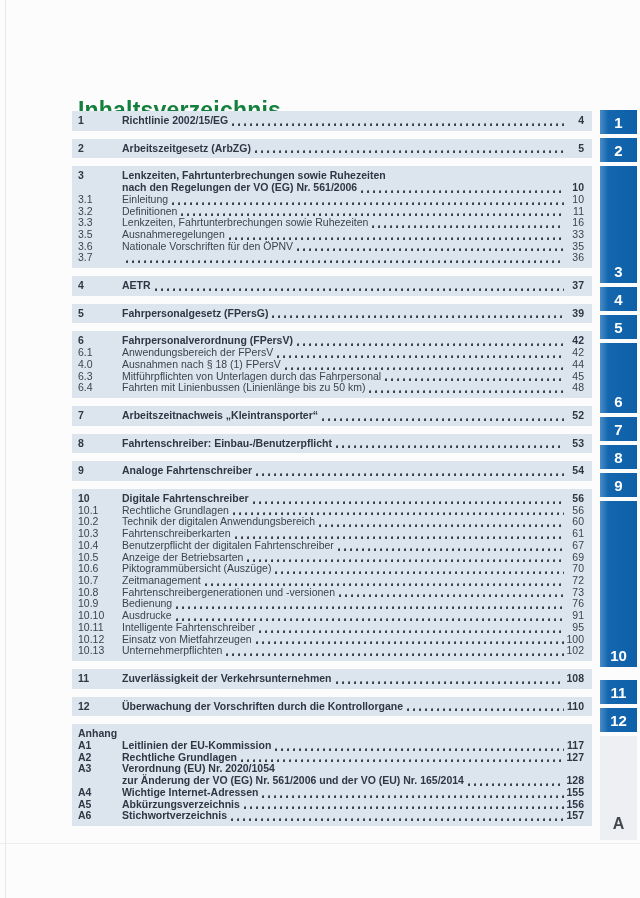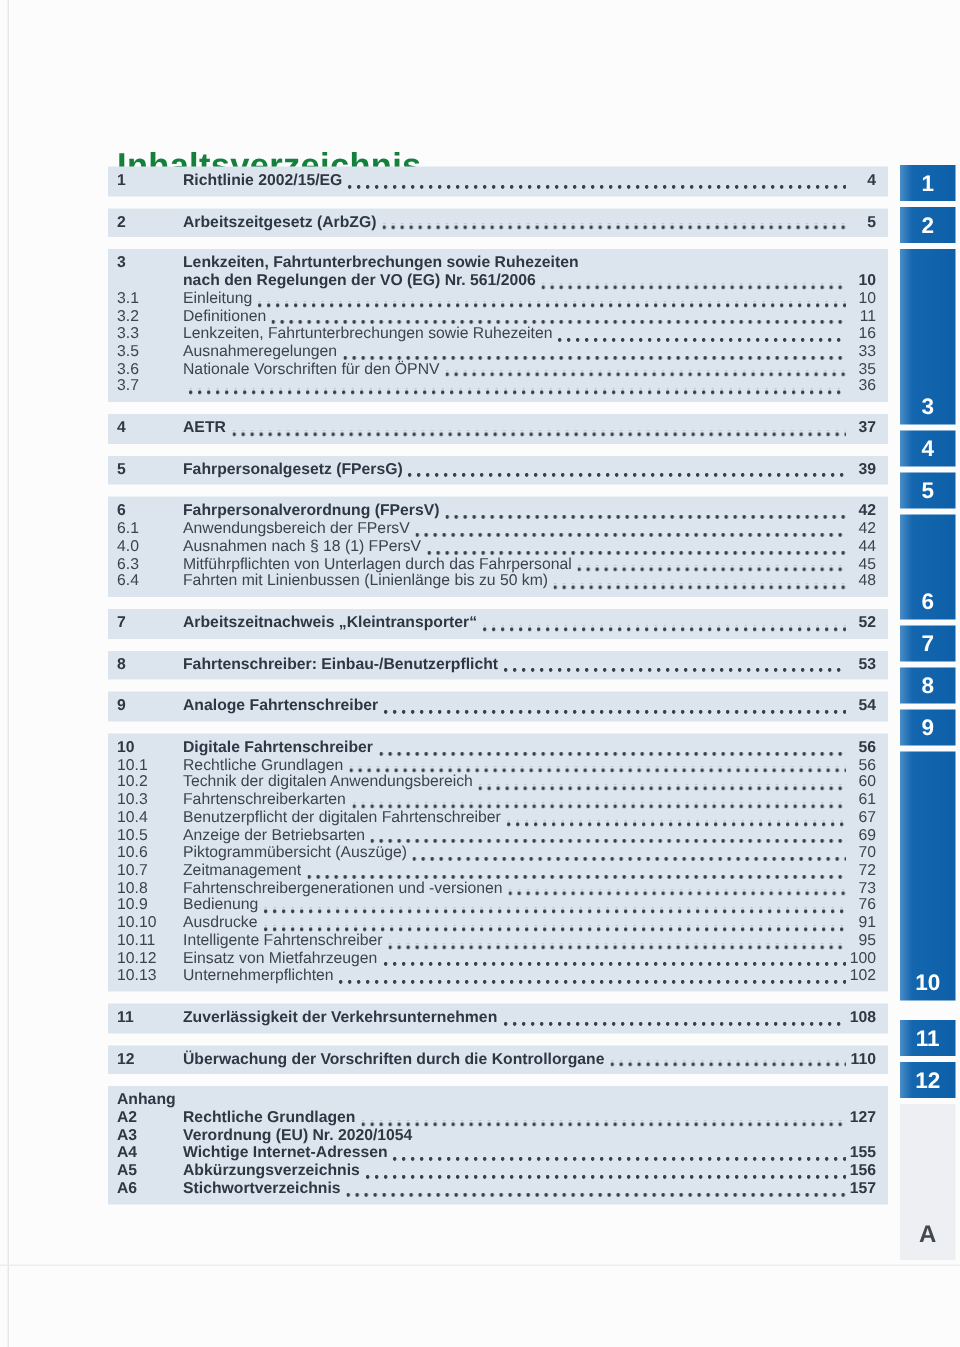--- a/index.html
+++ b/index.html
@@ -283,28 +283,40 @@
         <span class="dots"></span>
         <span class="pg">110</span>
       </div>
     </div>
     <div class="group">
       <div class="row bold">
         <span class="num">Anhang</span>
         <span class="t"></span>
       </div>
       <div class="row bold">
+        <span class="num">A1</span>
+        <span class="t">Leitlinien der EU-Kommission</span>
+        <span class="dots"></span>
+        <span class="pg">117</span>
+      </div>
+      <div class="row bold">
         <span class="num">A2</span>
         <span class="t">Rechtliche Grundlagen</span>
         <span class="dots"></span>
         <span class="pg">127</span>
       </div>
       <div class="row bold">
         <span class="num">A3</span>
         <span class="t">Verordnung (EU) Nr. 2020/1054</span>
+      </div>
+      <div class="row bold">
+        <span class="num"></span>
+        <span class="t">zur Änderung der VO (EG) Nr. 561/2006 und der VO (EU) Nr. 165/2014</span>
+        <span class="dots"></span>
+        <span class="pg">128</span>
       </div>
       <div class="row bold">
         <span class="num">A4</span>
         <span class="t">Wichtige Internet-Adressen</span>
         <span class="dots"></span>
         <span class="pg">155</span>
       </div>
       <div class="row bold">
         <span class="num">A5</span>
         <span class="t">Abkürzungsverzeichnis</span>

